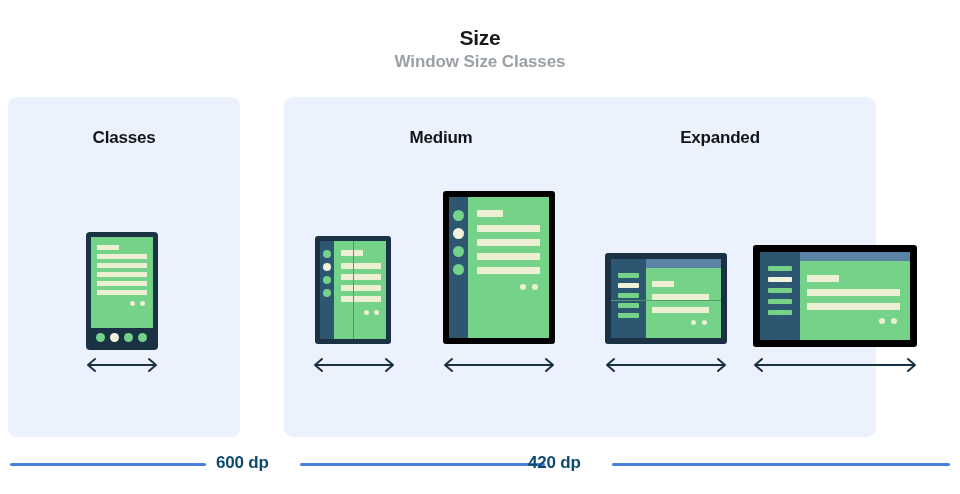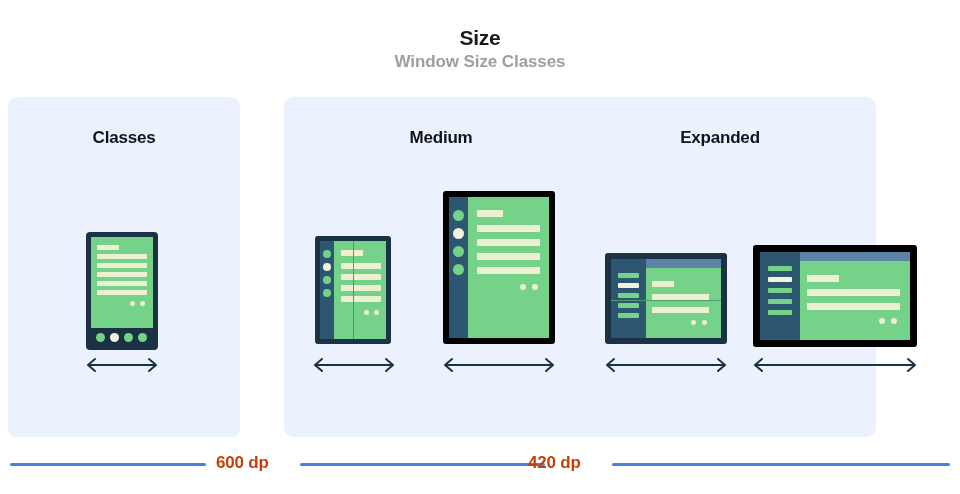--- a/index.html
+++ b/index.html
@@ -49,21 +49,21 @@
   .line{position:absolute;background:#edefd2;}
   .dot{position:absolute;border-radius:50%;}
   .bar{position:absolute;border-radius:1px;}
   .fold-v{position:absolute;top:0;height:100%;width:1px;background:#4c9d68;}
   .fold-h{position:absolute;left:0;width:100%;height:1px;background:#4c9d68;}
 
   
   .scale{position:absolute;left:0;bottom:0;width:960px;height:56px;}
   .rule{position:absolute;height:3px;background:#4a7fe0;border-radius:2px;top:25px;}
   .dp-label{
-    position:absolute;top:14px;font-size:17px;font-weight:bold;color:#c2410c;
+    position:absolute;top:14px;font-size:17px;font-weight:bold;color:#0c4a6e;
     letter-spacing:-0.2px;line-height:22px;
   }
 </style>
 </head>
 <body>
 
 <div class="stage">
 
   <div class="header">
     <div class="title">Size</div>

